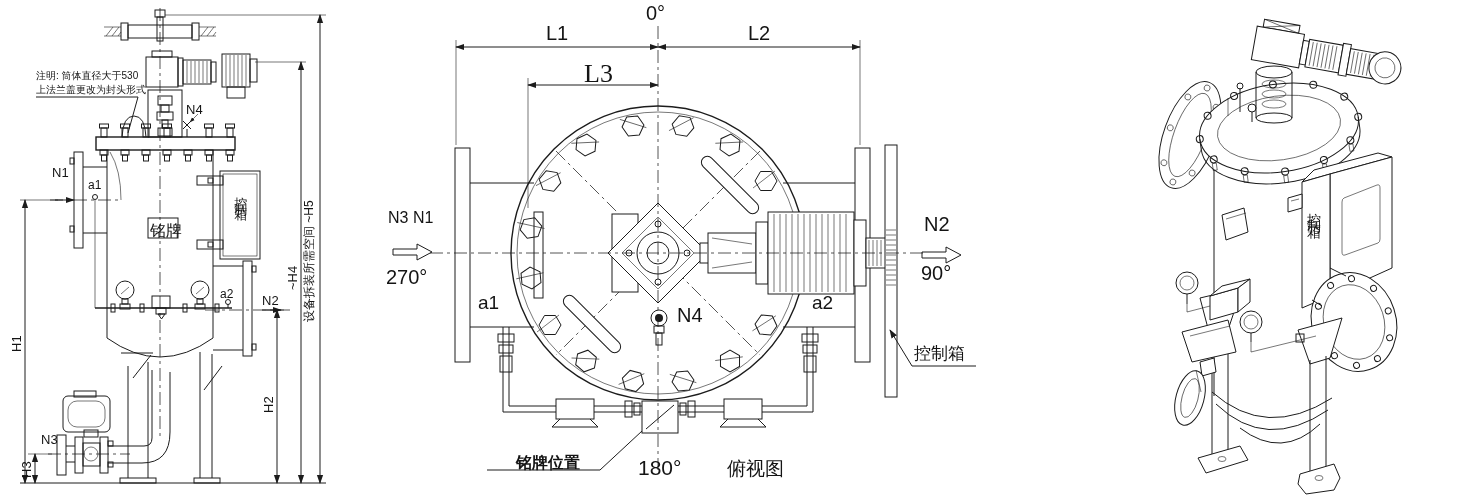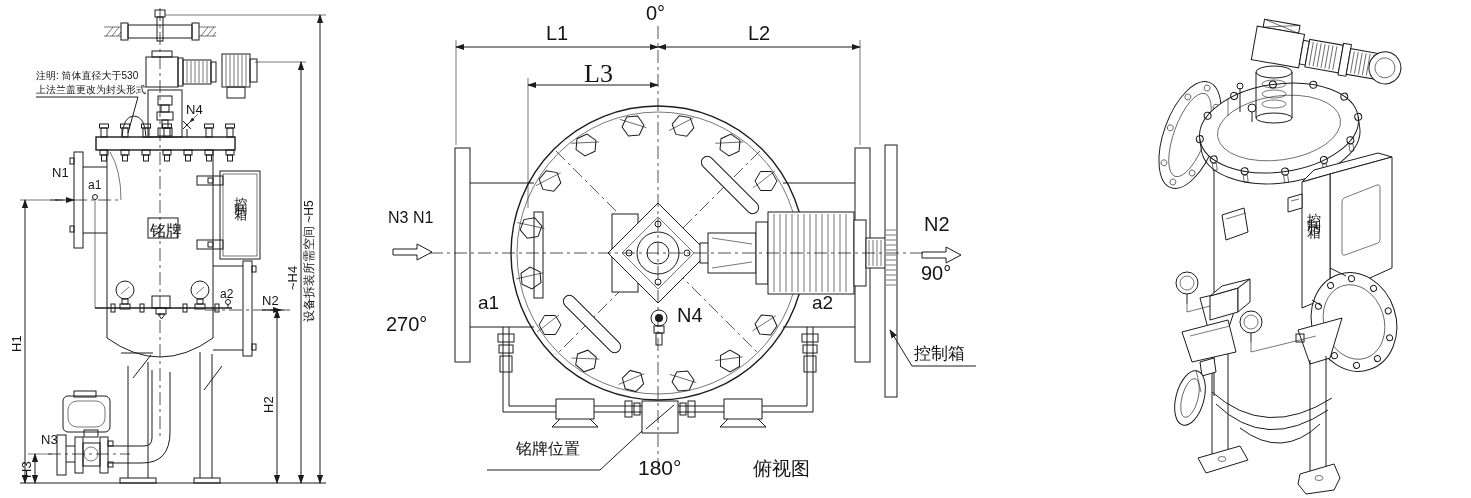--- a/index.html
+++ b/index.html
@@ -508,26 +508,26 @@
 <div class="lbl rot" style="left:20px;top:478px;font-size:13px;">H3</div>
 <div class="lbl rot" style="left:262px;top:413px;font-size:13px;">H2</div>
 <div class="lbl rot" style="left:286px;top:290px;font-size:13px;">~H4</div>
 <div class="lbl rot" style="left:303px;top:322px;font-size:12px;">设备拆装所需空间 ~H5</div>
 
 <div class="lbl" style="left:646px;top:2px;font-size:20px;">0°</div>
 <div class="lbl" style="left:546px;top:22px;font-size:20px;">L1</div>
 <div class="lbl" style="left:748px;top:22px;font-size:20px;">L2</div>
 <div class="lbl" style="left:584px;top:60px;font-size:26px;font-family:Liberation Serif, serif;">L3</div>
 <div class="lbl" style="left:368px;top:209px;font-size:16px;margin-left:20px;">N3 N1</div>
-<div class="lbl" style="left:386px;top:266px;font-size:20px;margin-top:47px;">270°</div>
+<div class="lbl" style="left:386px;top:266px;font-size:20px;">270°</div>
 <div class="lbl" style="left:924px;top:213px;font-size:20px;">N2</div>
 <div class="lbl" style="left:921px;top:262px;font-size:20px;">90°</div>
 <div class="lbl" style="left:478px;top:293px;font-size:19px;">a1</div>
 <div class="lbl" style="left:812px;top:293px;font-size:19px;">a2</div>
 <div class="lbl" style="left:677px;top:304px;font-size:20px;">N4</div>
 <div class="lbl" style="left:914px;top:345px;font-size:17px;">控制箱</div>
-<div class="lbl" style="left:516px;top:440px;font-size:16px;">铭牌位置</div>
+<div class="lbl" style="left:516px;top:454px;font-size:16px;font-weight:bold;">铭牌位置</div>
 <div class="lbl" style="left:638px;top:456px;font-size:21px;">180°</div>
-<div class="lbl" style="left:727px;top:459px;font-size:19px;margin-left:26px;">俯视图</div>
+<div class="lbl" style="left:727px;top:459px;font-size:19px;">俯视图</div>
 
 <div class="lbl vtext" style="left:1306px;top:202px;font-size:14px;">控制箱</div>
 
 </div>
 
 </body></html>

